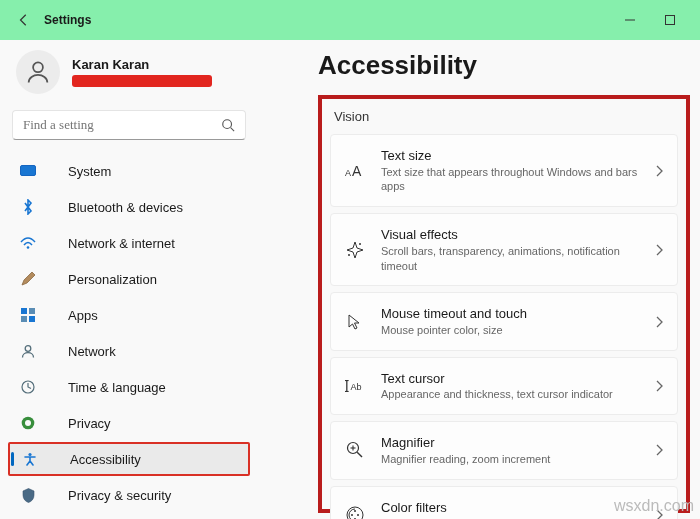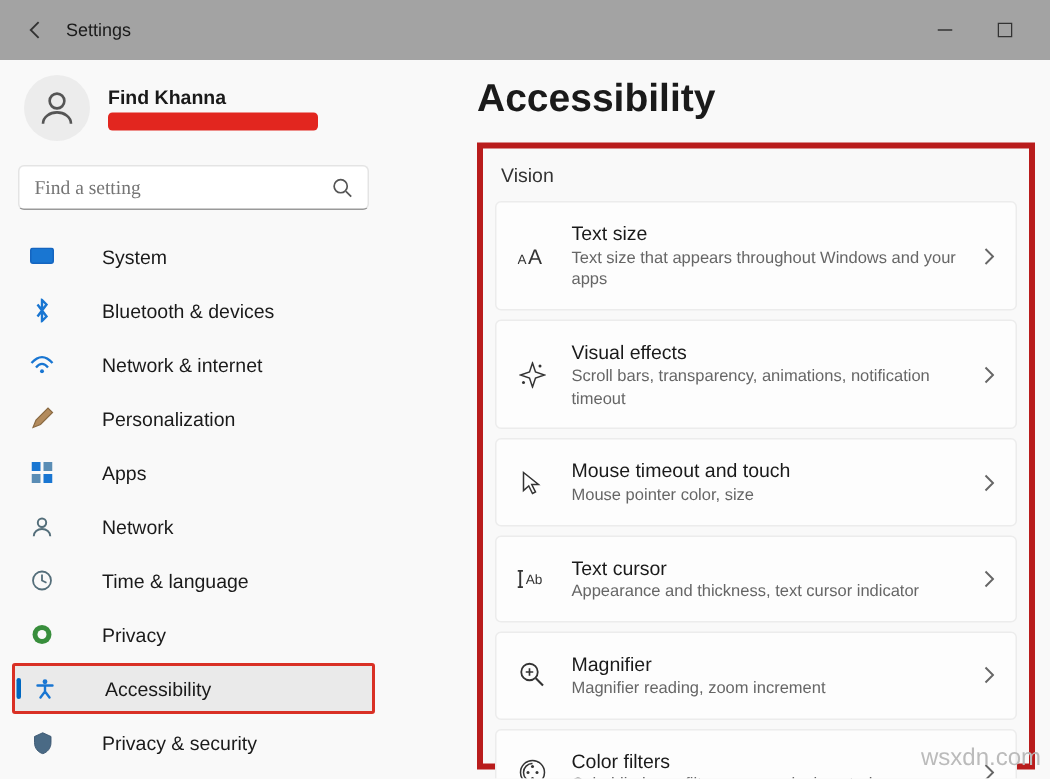--- a/index.html
+++ b/index.html
@@ -10,21 +10,22 @@
       height: 519px;
       overflow: hidden;
       font-size: 13px;
       color: #1a1a1a;
     }
     .titlebar {
       height: 40px;
       display: flex;
       align-items: center;
       padding: 0 10px;
-      background: #a3a3a3;
+      background: #86efac;
+      font-weight: bold;
     }
     .titlebar .back { width: 28px; display: flex; justify-content: center; cursor: pointer; }
     .titlebar .title { font-size: 12px; padding-left: 6px; }
     .titlebar .spacer { flex: 1; }
     .win-btn { width: 40px; height: 30px; display: flex; align-items: center; justify-content: center; cursor: pointer; }
     .layout { display: flex; height: calc(100% - 40px); }
     .sidebar { width: 258px; padding: 0 8px; }
     .profile { display: flex; align-items: center; padding: 10px 8px 16px 8px; gap: 12px; }
     .avatar {
       width: 44px; height: 44px; border-radius: 50%;
@@ -105,21 +106,21 @@
 <div class="layout">
   <aside class="sidebar">
     <div class="profile">
       <div class="avatar">
         <svg width="28" height="28" viewBox="0 0 24 24">
             <circle cx="12" cy="8" r="4.2" fill="none" stroke="#555" stroke-width="1.5"></circle>
             <path d="M4 21c0-4 4-6.5 8-6.5s8 2.5 8 6.5" fill="none" stroke="#555" stroke-width="1.5"></path>
           </svg>
       </div>
       <div class="profile-text">
-        <div class="profile-name">Find Khanna</div>
+        <div class="profile-name">Karan Karan</div>
         <div class="redacted"></div>
       </div>
     </div>
 
     <div class="search">
       <input placeholder="Find a setting" style="">
       <span class="icon">
         <svg width="14" height="14" viewBox="0 0 16 16">
             <circle cx="7" cy="7" r="5" fill="none" stroke="#555" stroke-width="1.3"></circle>
             <line x1="11" y1="11" x2="15" y2="15" stroke="#555" stroke-width="1.3"></line>
@@ -233,21 +234,21 @@
 
         <div class="card">
           <span class="card-icon">
               <svg width="20" height="16" viewBox="0 0 20 16">
                 <text x="0" y="13" font-size="9" fill="#333">A</text>
                 <text x="7" y="13" font-size="14" fill="#333">A</text>
               </svg>
             </span>
           <div class="card-text">
             <div class="card-title">Text size</div>
-            <div class="card-sub">Text size that appears throughout Windows and your apps</div>
+            <div class="card-sub">Text size that appears throughout Windows and bars apps</div>
           </div>
           <span class="chevron">
               <svg width="8" height="12" viewBox="0 0 8 12">
                 <path d="M2 1 L7 6 L2 11" fill="none" stroke="#666" stroke-width="1.3"></path>
               </svg>
             </span>
         </div>
 
         <div class="card">
           <span class="card-icon">

